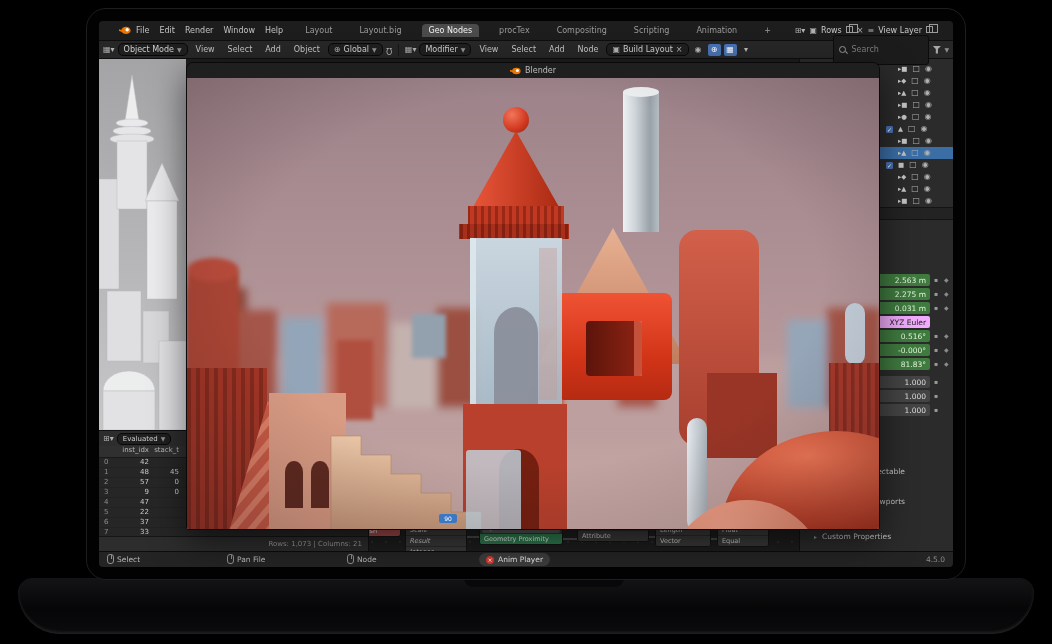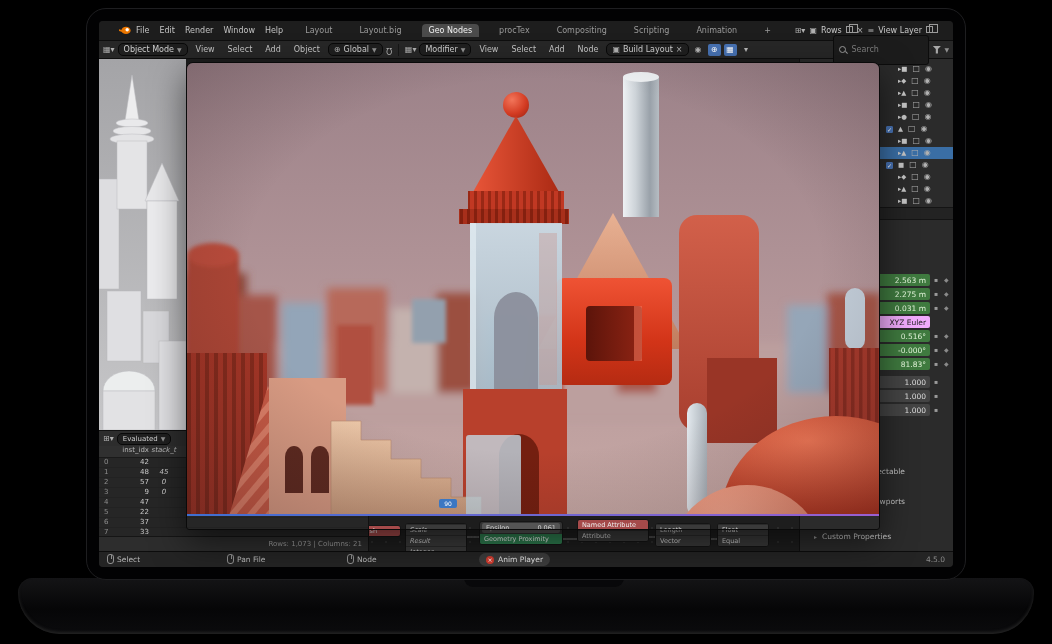--- a/index.html
+++ b/index.html
@@ -68,21 +68,21 @@
   .viewport3d { position:absolute; left:0; top:0; width:87px; height:371px; }
 
   
   .spreadsheet { position:absolute; left:0; top:371px; width:270px; height:121px;
                  background:#262626; border-top:1px solid #111; border-right:1px solid #111; font-size:7px; }
   .ss-head { height:15px; display:flex; align-items:center; gap:3px; padding:0 4px; background:#2d2d2d; }
   .ss-cols { height:12px; display:flex; background:#303030; border-bottom:1px solid #1a1a1a; color:#b8b8b8; }
   .ss-row { height:10px; display:flex; color:#c9c9c9; border-bottom:1px solid #222; }
   .c-idx { width:16px; padding-left:5px; color:#8d8d8d; }
   .c-a { width:34px; text-align:right; }
-  .c-b { width:30px; text-align:center;font-style:italic; }
+  .c-b { width:30px; text-align:right; }
   .ss-foot { position:absolute; left:0; bottom:0; width:100%; height:15px; background:#2d2d2d;
              border-top:1px solid #151515; display:flex; align-items:center;
              justify-content:flex-end; padding-right:6px; color:#9c9c9c; }
 
   
   .node { position:absolute; background:#333; border:1px solid #141414; border-radius:3px;
           overflow:hidden; font-size:6.5px; color:#d0d0d0; }
   .node-h { padding:1px 4px; color:#eee; }
   .node-r { padding:1px 4px; background:#3a3a3a; border-top:1px solid #2a2a2a; display:flex; justify-content:space-between; }
   .node-f { padding:1px 4px; background:#545454; border-radius:2px; margin:1px 2px; display:flex; justify-content:space-between; }
@@ -498,20 +498,28 @@
       <span class="panel-label" style="top:408px">Selectable</span>
       <span class="panel-label" style="top:438px">Viewports</span>
 
       <div style="position:absolute; left:14px; top:473px; display:flex; gap:5px; align-items:center;">
         <span class="chev">▸</span>
         <span>Custom Properties</span>
       </div>
     </div>
 
     <div class="window">
+      <div class="win-title">
+        <svg width="11" height="8">
+          <rect x="0" y="2.8" width="4.4" height="1.6" fill="#ea7600" transform="rotate(16 0 3)"></rect>
+          <ellipse cx="6.4" cy="4" rx="4.2" ry="3.2" fill="#ea7600"></ellipse>
+          <circle cx="7.4" cy="3.5" r="1.5" fill="#fff"></circle>
+        </svg>
+        <span>Blender</span>
+      </div>
       <div class="win-body">
         <svg width="694" height="451" viewBox="0 0 694 451">
           <defs>
             <linearGradient id="sky" x1="0" y1="0" x2="0" y2="1">
               <stop offset="0" stop-color="#9c8289"></stop>
                   <stop offset="0.55" stop-color="#b49699"></stop>
                   <stop offset="1" stop-color="#c7a9a5"></stop>
             </linearGradient>
             <linearGradient id="steel" x1="0" y1="0" x2="1" y2="0">
               <stop offset="0" stop-color="#eef1f4"></stop>

